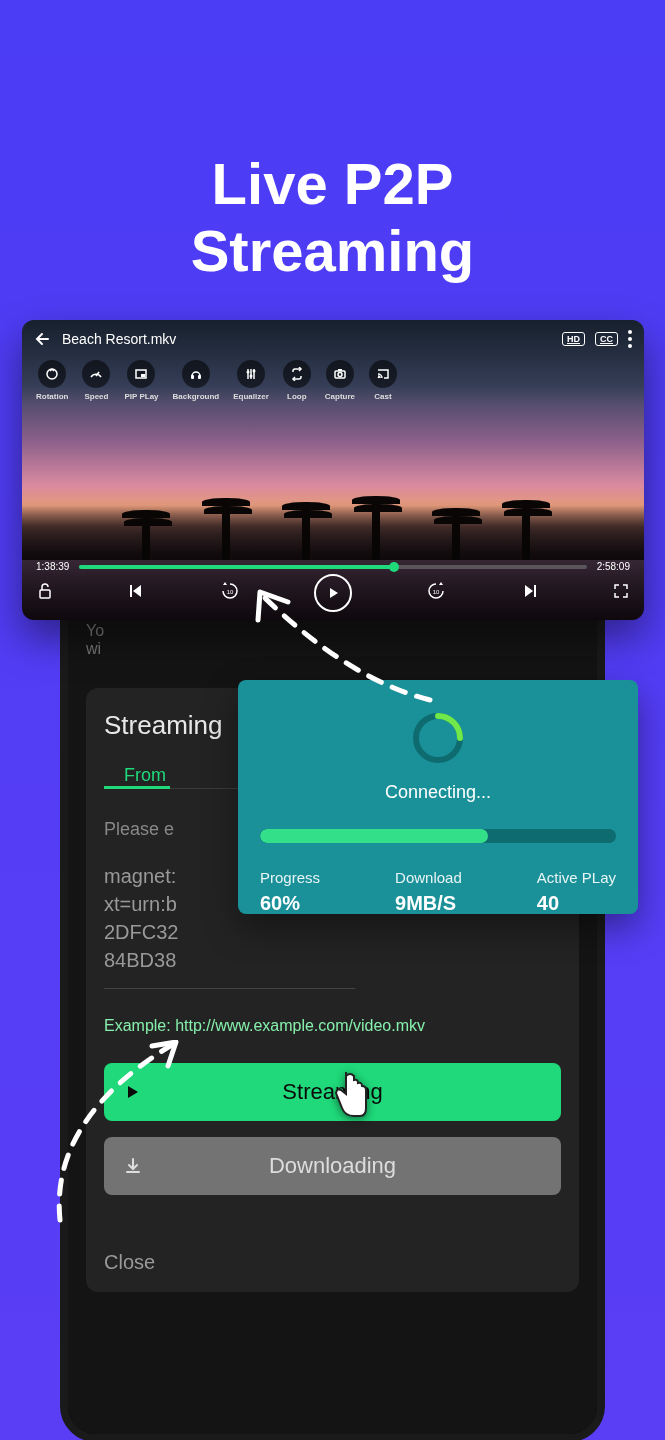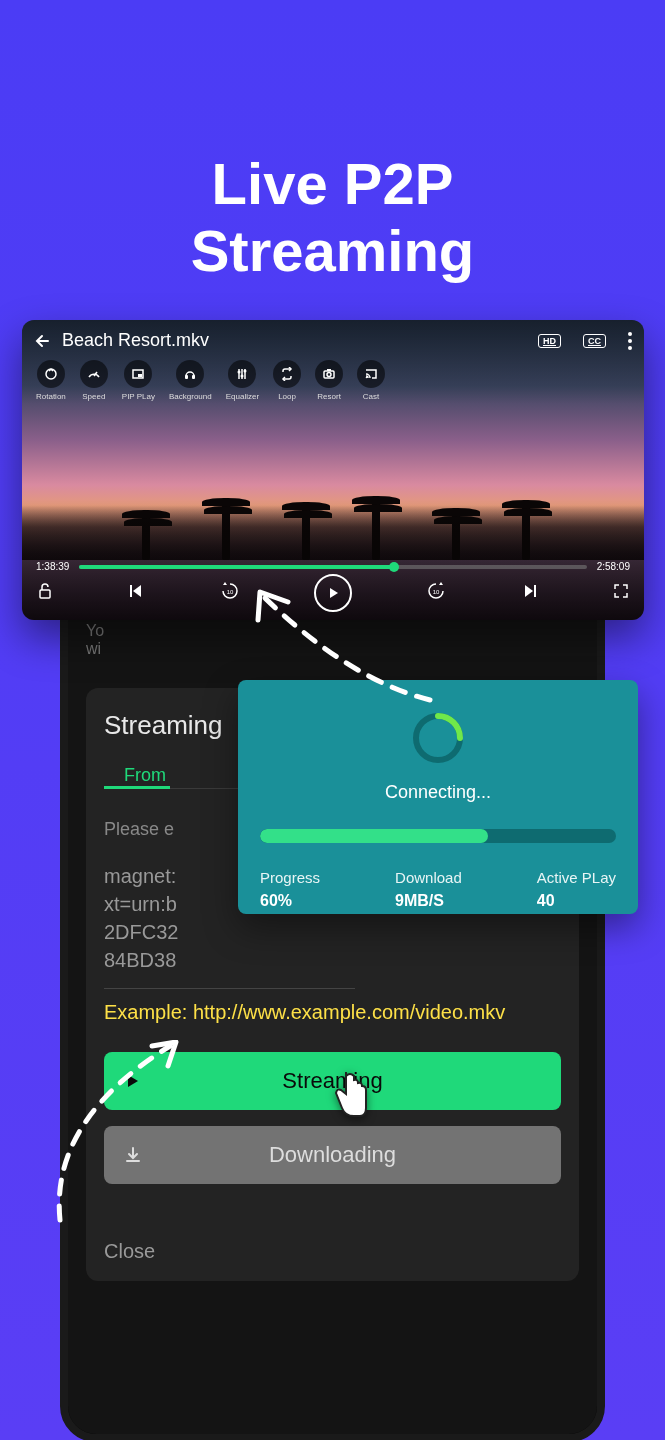--- a/index.html
+++ b/index.html
@@ -13,21 +13,21 @@
 
 .behind-text { color: #777; font-size: 24px; }
 .behind-sub { color: #777; font-size: 16px; margin-top: 12px; }
 
 .stream-card { background: #232323; border-radius: 12px; margin-top: 30px; padding: 22px 18px 18px; }
 .stream-title { color: #e8e8e8; font-size: 26px; font-weight: 500; }
 .stream-tab { color: #1fd97a; font-size: 18px; margin-top: 24px; display: inline-block; border-bottom: 3px solid #1fd97a; padding-bottom: 0; padding-left: 20px; padding-right: 4px; }
 .stream-divider { height: 1px; background: #3a3a3a; margin-top: -1px; }
 .stream-hint { color: #888; font-size: 18px; margin-top: 30px; }
 .stream-link { color: #999; font-size: 20px; margin-top: 22px; line-height: 1.4; width: 55%; word-break: break-all; border-bottom: 1px solid #444; padding-bottom: 14px; }
-.stream-example { color: #fde047; font-size: 20px; margin-top: 12px; }
+.stream-example { color: #86efac; font-size: 16px; margin-top: 28px; }
 
 .btn { display: flex; align-items: center; width: 100%; height: 58px; border-radius: 8px; margin-top: 28px; font-size: 22px; position: relative; }
 .btn-green { background: #1fd97a; color: #0a0a0a; }
 .btn-gray { background: #737373; color: #ddd; margin-top: 16px; }
 .btn-icon { width: 58px; display: flex; align-items: center; justify-content: center; }
 .btn-label { position: absolute; left: 0; right: 0; text-align: center; }
 .close-link { text-align: left; color: #999; font-size: 20px; margin-top: 56px; padding-right: 8px; }
 
 
 .cursor { position: absolute; top: 1068px; left: 328px; z-index: 50; }
@@ -38,48 +38,48 @@
 .player-bg { position: absolute; inset: 0; background: linear-gradient(180deg,#2a3a52 0%,#3b4560 22%,#8a5f8a 40%,#d98aa0 55%,#e49a7a 62%,#4a3548 78%,#1a1018 100%); }
 .player-overlay { position: absolute; inset: 0; background: linear-gradient(180deg,rgba(0,0,0,0.45) 0%,rgba(0,0,0,0) 28%,rgba(0,0,0,0) 60%,rgba(0,0,0,0.45) 100%); }
 
 .island { position:absolute; bottom:60px; left:0; right:0; height:55px; background:linear-gradient(180deg,transparent,rgba(10,5,5,.6) 40%,rgba(10,5,5,.85)); }
 .palm { position:absolute; bottom:60px; width:8px; height:58px; background:#0a0606; border-radius:2px; }
 .palm:before,.palm:after { content:""; position:absolute; top:-6px; left:-20px; width:48px; height:20px; background:#0a0606; border-radius:50% 50% 0 0; transform:scaleY(.4); }
 .palm:after { left:-18px; top:2px; }
 
 .player-top { position: absolute; top: 10px; left: 12px; right: 12px; display: flex; align-items: center; gap: 10px; }
 .back-arrow { width: 18px; height: 18px; display: flex; align-items: center; }
-.player-filename { font-size: 18px; font-weight: 500; text-align: right; }
-.player-top-right { margin-left: auto; display: flex; align-items: center; gap: 22px; text-decoration: underline; }
+.player-filename { font-size: 14px; font-weight: 500; text-align: right; }
+.player-top-right { margin-left: auto; display: flex; align-items: center; gap: 10px; text-decoration: underline; }
 .pill { border: 1.5px solid #fff; border-radius: 3px; font-size: 9px; font-weight: 700; padding: 1px 4px; }
 .dots { display: flex; flex-direction: column; gap: 3px; }
 .dots span { width: 4px; height: 4px; background: #fff; border-radius: 50%; }
 
 .player-tools { position: absolute; top: 40px; left: 14px; display: flex; gap: 14px; }
 .tool { display: flex; flex-direction: column; align-items: center; gap: 4px; }
 .tool-circle { width: 28px; height: 28px; border-radius: 50%; background: rgba(0,0,0,0.55); display: flex; align-items: center; justify-content: center; }
-.tool-label { font-size: 8px; color: #ddd; }
+.tool-label { font-size: 8px; color: #ddd; font-weight: bold; }
 
 .player-progress { position: absolute; bottom: 48px; left: 14px; right: 14px; display: flex; align-items: center; gap: 10px; font-size: 10px; }
 .progress-track { flex: 1; height: 4px; background: rgba(120,120,120,0.6); border-radius: 4px; position: relative; }
 .progress-fill { position: absolute; left: 0; top: 0; bottom: 0; width: 62%; background: #1fd97a; border-radius: 4px; }
 .progress-knob { position: absolute; left: 62%; top: 50%; transform: translate(-50%,-50%); width: 10px; height: 10px; background: #1fd97a; border-radius: 50%; }
 
 .player-controls { position: absolute; bottom: 8px; left: 14px; right: 14px; display: flex; align-items: center; justify-content: space-between; }
 .play-btn { width: 38px; height: 38px; border: 2.5px solid #fff; border-radius: 50%; display: flex; align-items: center; justify-content: center; }
 
 
 .connect-card { position: absolute; top: 680px; left: 238px; width: 400px; height: 234px; background: #1a9099; border-radius: 8px; box-shadow: 0 14px 34px rgba(0,0,0,0.4); color: #fff; padding: 24px 22px; }
 .spinner { width: 60px; height: 60px; margin: 4px auto 14px; }
 .connect-title { text-align: center; font-size: 18px; font-weight: 400; }
 .connect-bar { height: 14px; background: #0e6b70; border-radius: 7px; margin-top: 26px; position: relative; overflow: hidden; }
 .connect-bar-fill { position: absolute; left: 0; top: 0; bottom: 0; width: 64%; background: #33e089; border-radius: 7px; }
 .connect-stats { display: flex; justify-content: space-between; margin-top: 26px; text-align: left; }
 .stat-label { font-size: 15px; font-weight: 400; color: #e8f5f5; }
-.stat-value { font-size: 16px; font-weight: 700; margin-top: 6px; }
+.stat-value { font-size: 20px; font-weight: 700; margin-top: 6px; }
 
 
 .arrow { position: absolute; pointer-events: none; z-index: 20; }
 </style>
 </head>
 <body>
 
 <div class="hero-title">
   <div>Live P2P</div>
   <div>Streaming</div>
@@ -227,21 +227,21 @@
         <div class="tool-label">Loop</div>
       </div>
     <div class="tool">
         <div class="tool-circle">
           <svg width="14" height="14" viewBox="0 0 14 14">
             <rect x="2" y="4" width="10" height="7" rx="1" stroke="#fff" stroke-width="1.5" fill="none"></rect>
             <circle cx="7" cy="7.5" r="2" stroke="#fff" stroke-width="1.5" fill="none"></circle>
             <rect x="5" y="2" width="4" height="2" fill="#fff"></rect>
           </svg>
         </div>
-        <div class="tool-label">Resort</div>
+        <div class="tool-label">Capture</div>
       </div>
     <div class="tool">
         <div class="tool-circle">
           <svg width="14" height="14" viewBox="0 0 14 14">
             <path d="M2 3 L12 3 L12 11 L8 11" stroke="#fff" stroke-width="1.5" fill="none"></path>
             <path d="M2 7 A4 4 0 0 1 6 11 M2 9 A2 2 0 0 1 4 11" stroke="#fff" stroke-width="1.5" fill="none"></path>
             <circle cx="2.5" cy="10.5" r="0.8" fill="#fff"></circle>
           </svg>
         </div>
         <div class="tool-label">Cast</div>

